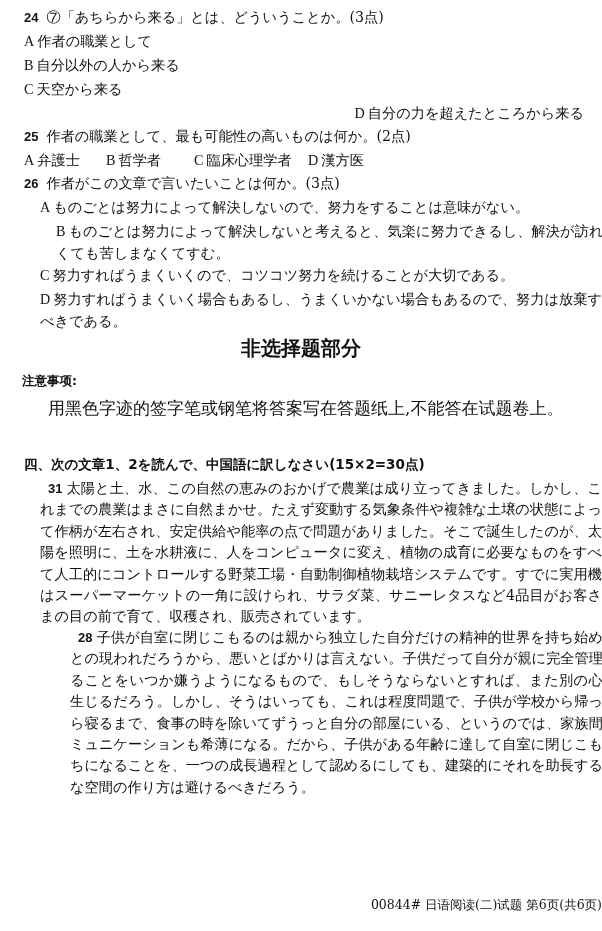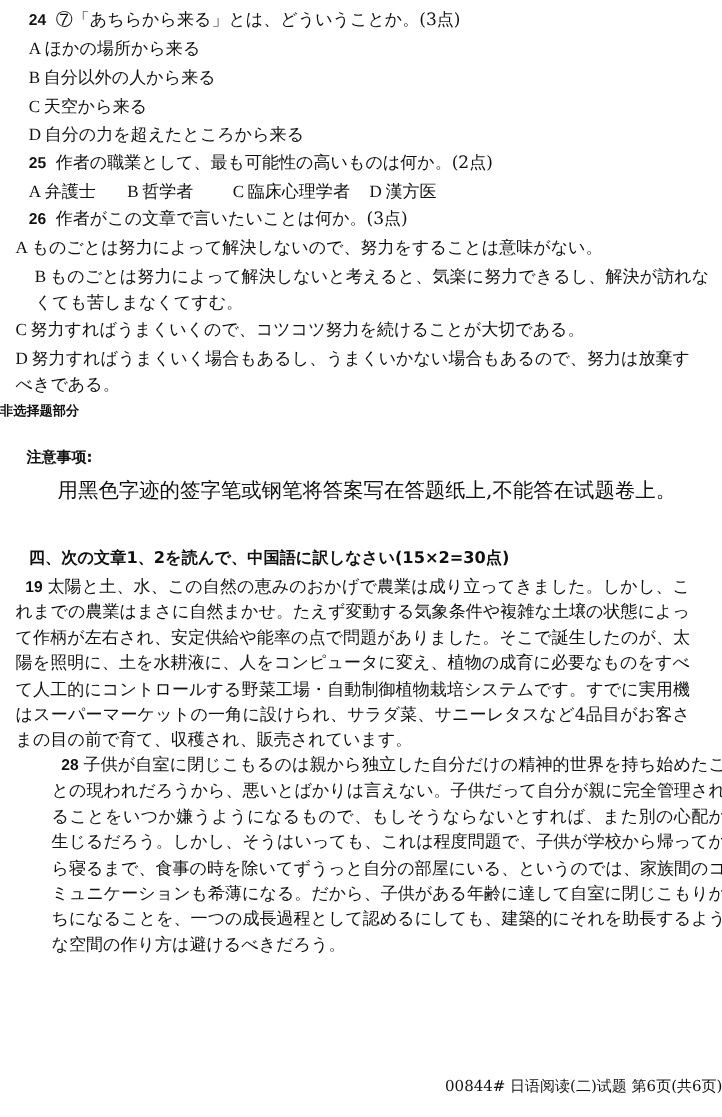--- a/index.html
+++ b/index.html
@@ -9,48 +9,48 @@
     color: #111111;
   }
   .line {
     position: absolute; left: 24px; right: 18px;
     font-size: 14.2px; line-height: 20px; white-space: nowrap;
     letter-spacing: 0px;
   }
   .qnum { font-family: "Liberation Sans", "DejaVu Sans", sans-serif; font-weight: bold; font-size: 13px; margin-right: 8px; margin-top: 10px; }
   .pnum { font-family: "Liberation Sans", "DejaVu Sans", sans-serif; font-weight: bold; font-size: 13px; margin-right: 4px; }
   .opt-letter { font-family: "Liberation Serif", serif; margin-right: 3px; }
-  .para { position: absolute; left: 13px; width: 562px; font-size: 14.2px; line-height: 20.7px; text-align: justify; text-justify: inter-character; }
+  .para { position: absolute; left: 40px; width: 562px; font-size: 14.2px; line-height: 20.7px; text-align: justify; text-justify: inter-character; }
   .para .indent { display: inline-block; width: 8px; }
   .section-title {
-    position: absolute; left: 0; right: 0; top: 335px; 
-    font-family: "DejaVu Sans", "Liberation Sans", sans-serif; font-weight: bold; font-size: 11px;
+    position: absolute; left: 0; right: 0; top: 335px; text-align: center;
+    font-family: "DejaVu Sans", "Liberation Sans", sans-serif; font-weight: bold; font-size: 20px;
   }
   .notice-label { position: absolute; left: 22px; top: 373px; font-family: "DejaVu Sans", sans-serif; font-weight: bold; font-size: 12.5px; }
   .notice-text { position: absolute; left: 48px; top: 397px; font-size: 17px; font-family: "DejaVu Serif", serif; }
   .part-heading { position: absolute; left: 24px; top: 456px; font-family: "DejaVu Sans", sans-serif; font-weight: bold; font-size: 13.5px; white-space: nowrap; }
   .footer { position: absolute; left: 0; right: 0; top: 897px; text-align: right; font-size: 12.5px; font-family: "DejaVu Serif", serif; }
   .opts-row span.opt { display: inline-block; }
 </style>
 </head>
 <body>
 
 <div class="line" style="top:7px;">
   <span class="qnum">24</span><span>⑦「あちらから来る」とは、どういうことか。(3点)</span>
 </div>
 <div class="line" style="top:31px;">
-  <span class="opt-letter">A</span><span>ほかの場所から来る</span>
+  <span class="opt-letter">A</span><span>作者の職業として</span>
 </div>
 <div class="line" style="top:55px;">
   <span class="opt-letter">B</span><span>自分以外の人から来る</span>
 </div>
 <div class="line" style="top:79px;">
   <span class="opt-letter">C</span><span>天空から来る</span>
 </div>
-<div class="line" style="top:103px;">
+<div class="line" style="top:103px;text-align:right;">
   <span class="opt-letter">D</span><span>自分の力を超えたところから来る</span>
 </div>
 
 <div class="line" style="top:126px;">
   <span class="qnum">25</span><span>作者の職業として、最も可能性の高いものは何か。(2点)</span>
 </div>
 <div class="line opts-row" style="top:150px;">
   <span class="opt" style="width:82px;"><span class="opt-letter">A</span><span>弁護士</span></span><span class="opt" style="width:88px;"><span class="opt-letter">B</span><span>哲学者</span></span><span class="opt" style="width:114px;"><span class="opt-letter">C</span><span>臨床心理学者</span></span><span class="opt"><span class="opt-letter">D</span><span>漢方医</span></span>
 </div>
 
@@ -70,20 +70,20 @@
   <span class="opt-letter">D</span><span>努力すればうまくいく場合もあるし、うまくいかない場合もあるので、努力は放棄すべきである。</span>
 </div>
 
 <div class="section-title">非选择题部分</div>
 <div class="notice-label">注意事项:</div>
 <div class="notice-text">用黑色字迹的签字笔或钢笔将答案写在答题纸上,不能答在试题卷上。</div>
 
 <div class="part-heading">四、次の文章1、2を読んで、中国語に訳しなさい(15×2=30点)</div>
 
 <div class="para" style="top:478px; line-height:21.4px;">
-  <span class="indent"></span><span class="pnum">19</span><span>太陽と土、水、この自然の恵みのおかげで農業は成り立ってきました。しかし、これまでの農業はまさに自然まかせ。たえず変動する気象条件や複雑な土壌の状態によって作柄が左右され、安定供給や能率の点で問題がありました。そこで誕生したのが、太陽を照明に、土を水耕液に、人をコンピュータに変え、植物の成育に必要なものをすべて人工的にコントロールする野菜工場・自動制御植物栽培システムです。すでに実用機はスーパーマーケットの一角に設けられ、サラダ菜、サニーレタスなど4品目がお客さまの目の前で育て、収穫され、販売されています。</span>
+  <span class="indent"></span><span class="pnum">31</span><span>太陽と土、水、この自然の恵みのおかげで農業は成り立ってきました。しかし、これまでの農業はまさに自然まかせ。たえず変動する気象条件や複雑な土壌の状態によって作柄が左右され、安定供給や能率の点で問題がありました。そこで誕生したのが、太陽を照明に、土を水耕液に、人をコンピュータに変え、植物の成育に必要なものをすべて人工的にコントロールする野菜工場・自動制御植物栽培システムです。すでに実用機はスーパーマーケットの一角に設けられ、サラダ菜、サニーレタスなど4品目がお客さまの目の前で育て、収穫され、販売されています。</span>
 </div>
 
 <div class="para" style="top:627px; line-height:21.4px;margin-left:30px;">
   <span class="indent"></span><span class="pnum">28</span><span>子供が自室に閉じこもるのは親から独立した自分だけの精神的世界を持ち始めたことの現われだろうから、悪いとばかりは言えない。子供だって自分が親に完全管理されることをいつか嫌うようになるもので、もしそうならないとすれば、また別の心配が生じるだろう。しかし、そうはいっても、これは程度問題で、子供が学校から帰ってから寝るまで、食事の時を除いてずうっと自分の部屋にいる、というのでは、家族間のコミュニケーションも希薄になる。だから、子供がある年齢に達して自室に閉じこもりがちになることを、一つの成長過程として認めるにしても、建築的にそれを助長するような空間の作り方は避けるべきだろう。</span>
 </div>
 
 <div class="footer">00844# 日语阅读(二)试题 第6页(共6页)</div>
 
 </body></html>

